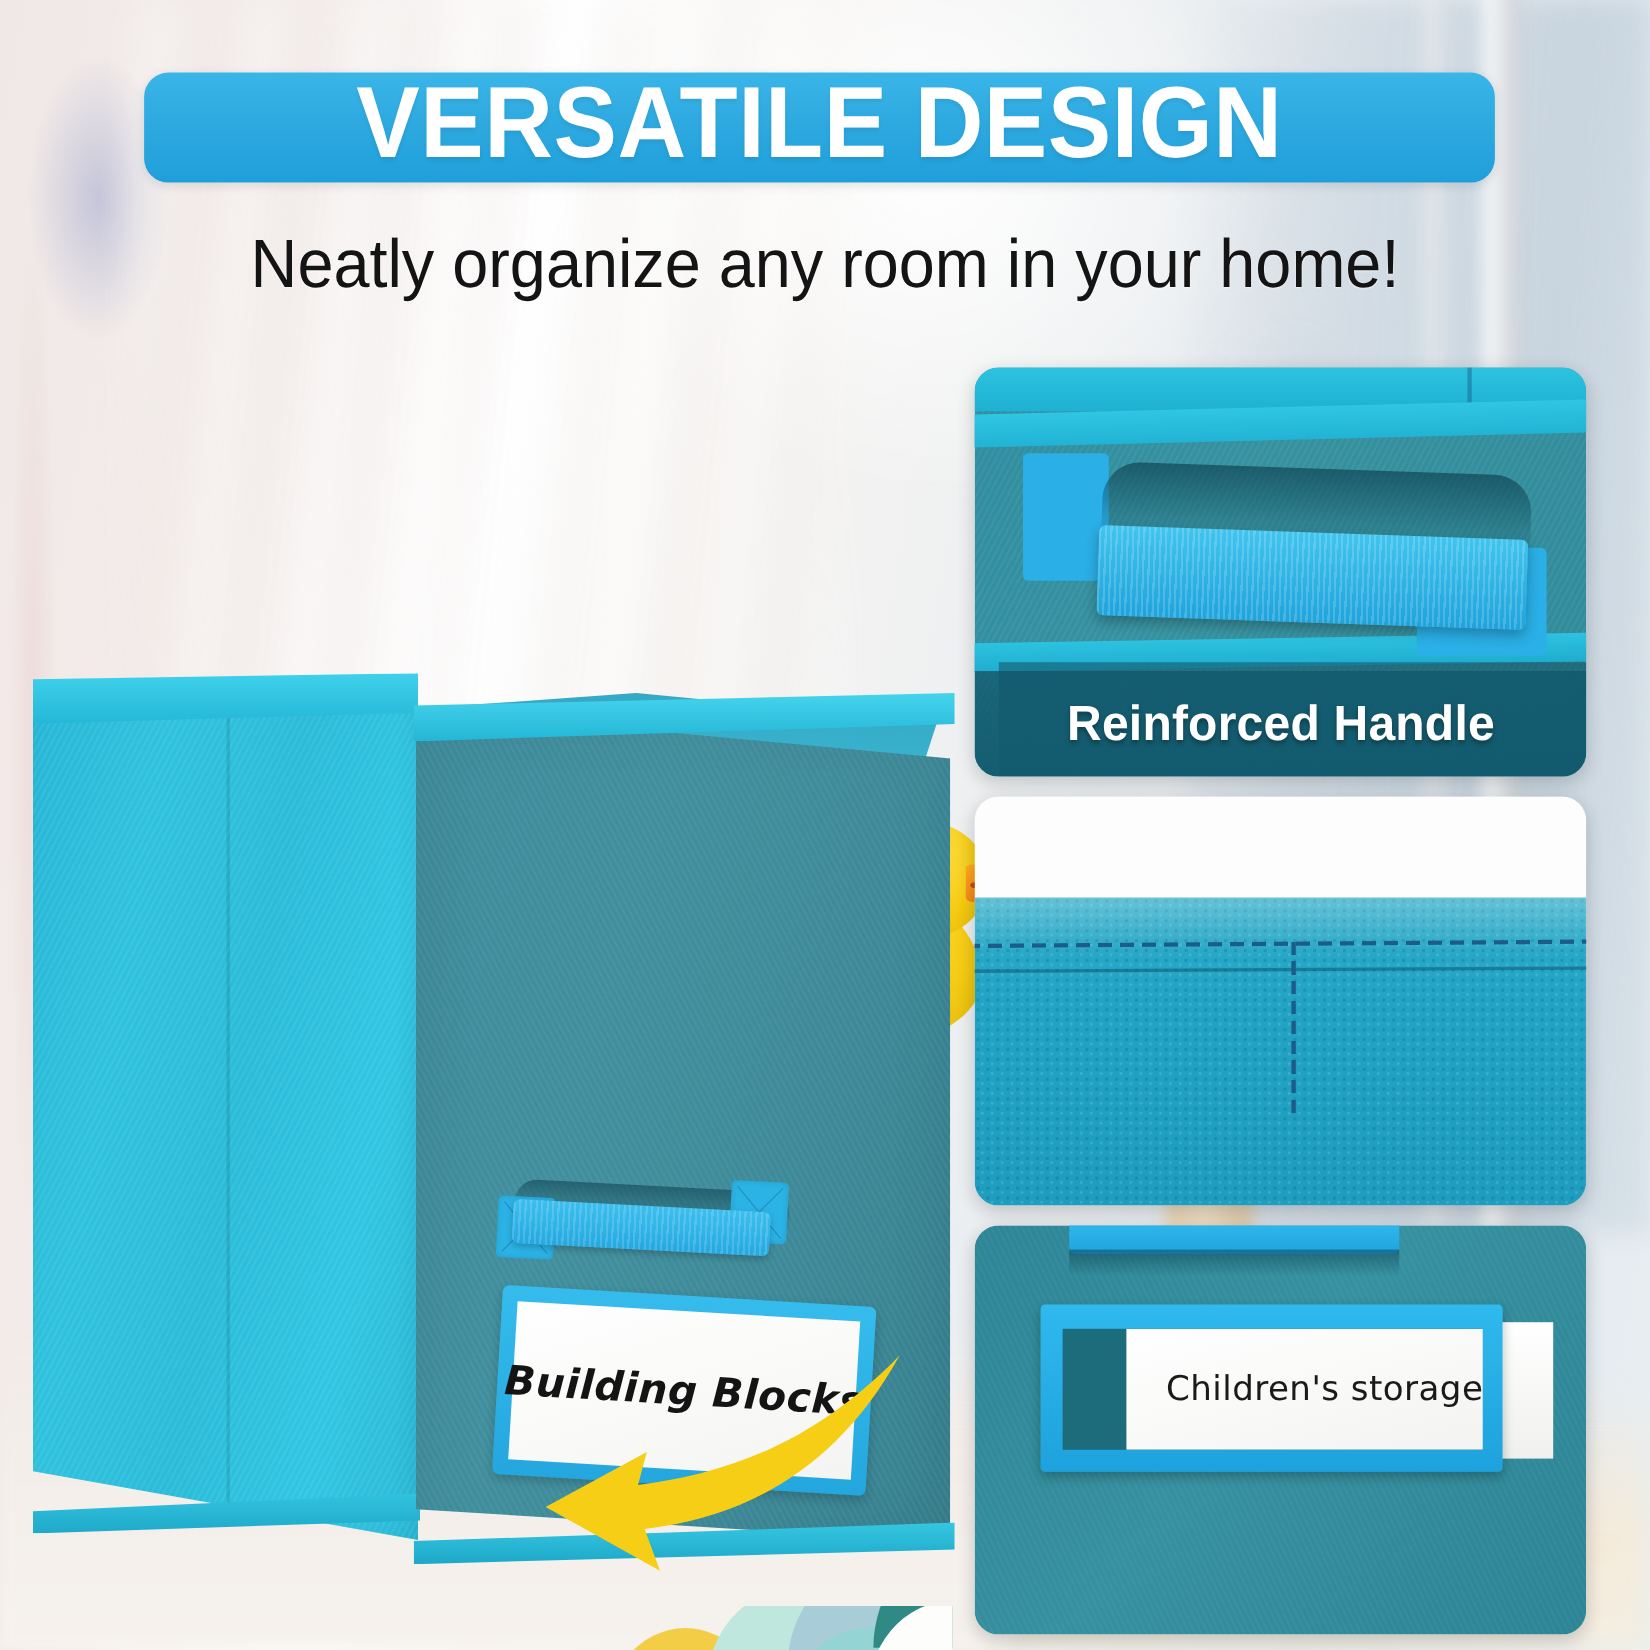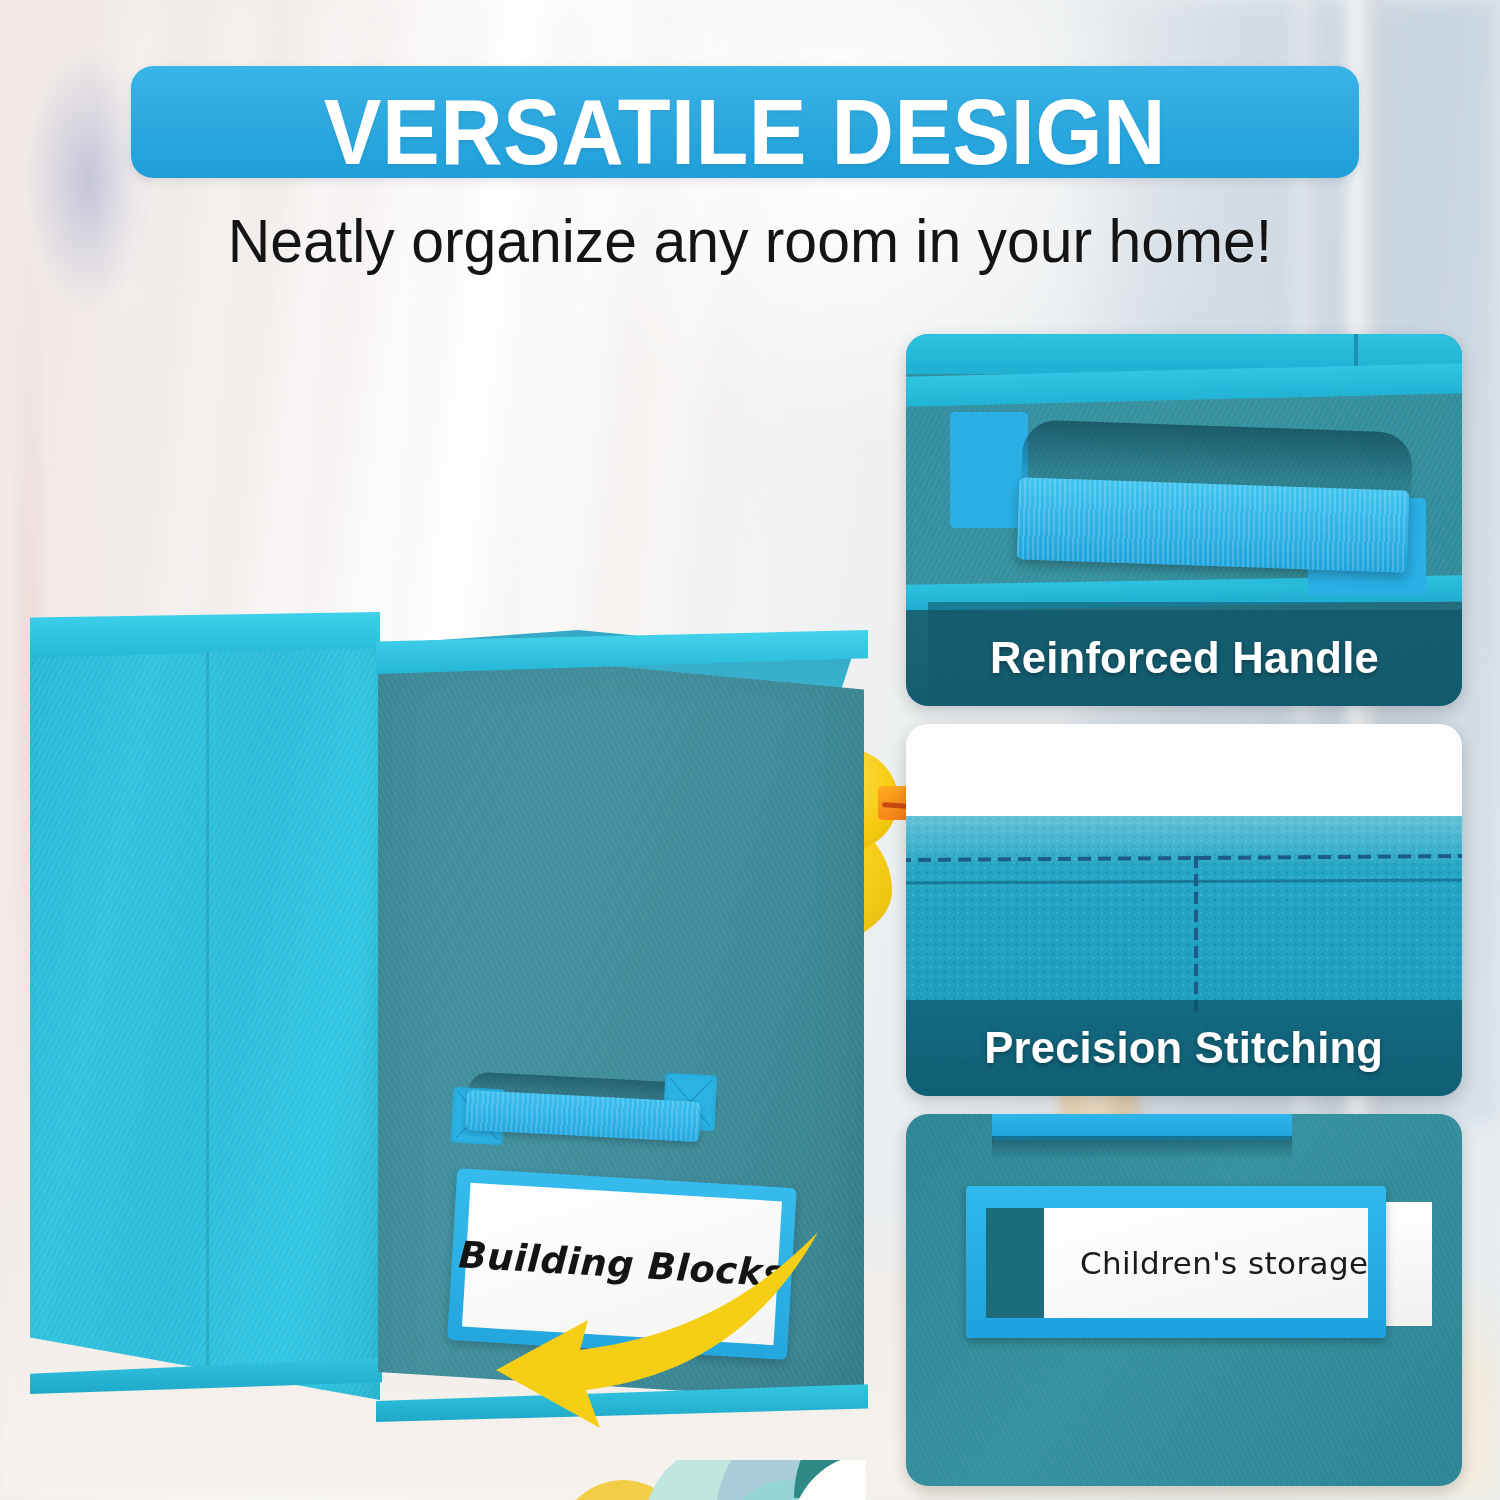--- a/index.html
+++ b/index.html
@@ -35,25 +35,25 @@
   .bg-glow{position:absolute;left:540px;top:-160px;width:620px;height:620px;border-radius:50%;
     background:radial-gradient(closest-side,rgba(255,255,255,.95),rgba(255,255,255,0));filter:blur(20px);}
   .bg-table{position:absolute;left:0;bottom:0;width:920px;height:300px;
     background:linear-gradient(180deg,rgba(245,240,236,.0),#f3eeea 40%,#f6f2ee);filter:blur(6px);}
   .bg-table-r{position:absolute;right:0;bottom:0;width:640px;height:240px;
     background:linear-gradient(180deg,rgba(247,234,213,0),#f6ead6 55%,#f8efdf);filter:blur(14px);opacity:.85;}
   .bg-leg{position:absolute;left:1060px;top:1030px;width:78px;height:150px;
     background:linear-gradient(90deg,#e7cfa9,#f2e0c4 45%,#dcc49f);filter:blur(7px);opacity:.9;}
 
   
-  .header-banner{position:absolute;left:131px;top:66px;width:1228px;height:112px;
+  .header-banner{position:absolute;left:131px;top:66px;width:1228px;height:100px;
     border-radius:22px;
     background:linear-gradient(180deg,#3ab5e8 0%,#2ea9e0 48%,#1f9fda 100%);
     box-shadow:0 3px 10px rgba(0,0,0,.10);
-    display:flex;align-items:flex-end;justify-content:center;}
+    display:flex;align-items:flex-start;justify-content:center;}
   .header-banner .ttl{color:#ffffff;font-size:92px;line-height:92px;font-weight:700;
     letter-spacing:.5px;white-space:nowrap;
     font-family:"Liberation Sans", sans-serif;
     transform:scaleX(.94);text-shadow:0 2px 4px rgba(0,0,0,.08);}
   .header-sub{position:absolute;left:0;top:205px;width:1500px;text-align:center;
     color:#141414;font-size:62px;line-height:72px;font-weight:400;
     font-family:"Liberation Sans", sans-serif;transform:scaleX(.95);
     text-shadow:0 1px 2px rgba(255,255,255,.7);}
 
   
@@ -158,21 +158,21 @@
     background:radial-gradient(circle at 35% 30%,#3c3222,#0d0b06);}
   .duck-beak{position:absolute;left:818px;top:66px;width:64px;height:34px;
     border-radius:10% 62% 62% 14%;
     background:linear-gradient(160deg,#ffae1e,#f06c16);}
   .duck-beak-line{position:absolute;left:822px;top:84px;width:56px;height:5px;border-radius:3px;
     background:#c94a10;transform:rotate(4deg);}
   .duck-tail{position:absolute;left:618px;top:96px;width:60px;height:52px;
     border-radius:60% 10% 50% 40%;background:linear-gradient(200deg,#ffdf4a,#eebd0d);}
 
   
-  .panel{position:absolute;left:906px;width:556px;border-radius:22px;overflow:hidden;
+  .panel{position:absolute;left:886px;width:556px;border-radius:22px;overflow:hidden;
     box-shadow:0 5px 16px rgba(0,0,0,.18);}
   .panel .media{position:absolute;inset:0;}
   .cap{position:absolute;left:0;right:0;bottom:0;height:96px;
     background:linear-gradient(180deg,rgba(14,84,104,.70),rgba(14,84,104,.86));
     display:flex;align-items:center;justify-content:center;}
   .cap span{color:#fff;font-size:45px;font-weight:700;letter-spacing:.2px;
     text-shadow:0 2px 5px rgba(0,0,0,.35);transform:scaleX(.97);white-space:nowrap;}
 
   
   #panel-handle{top:334px;height:372px;}
@@ -385,23 +385,20 @@
     <div class="media">
       <div class="p2-white"></div>
       <div class="p2-fab">
         <div class="p2-dots"></div>
       </div>
       <div class="p2-sheen"></div>
       <div class="p2-stitch-h"></div>
       <div class="p2-fold"></div>
       <div class="p2-stitch-v"></div>
     </div>
-    <div class="cap">
-      <span>Precision Stitching</span>
-    </div>
   </div>
 
   <div class="panel" id="panel-labels">
     <div class="media">
       <div class="p3-bg"></div>
       <div class="p3-tex"></div>
       <div class="p3-strap"></div>
       <div class="p3-strap-sh"></div>
       <div class="p3-card-out"></div>
       <div class="p3-frame">

